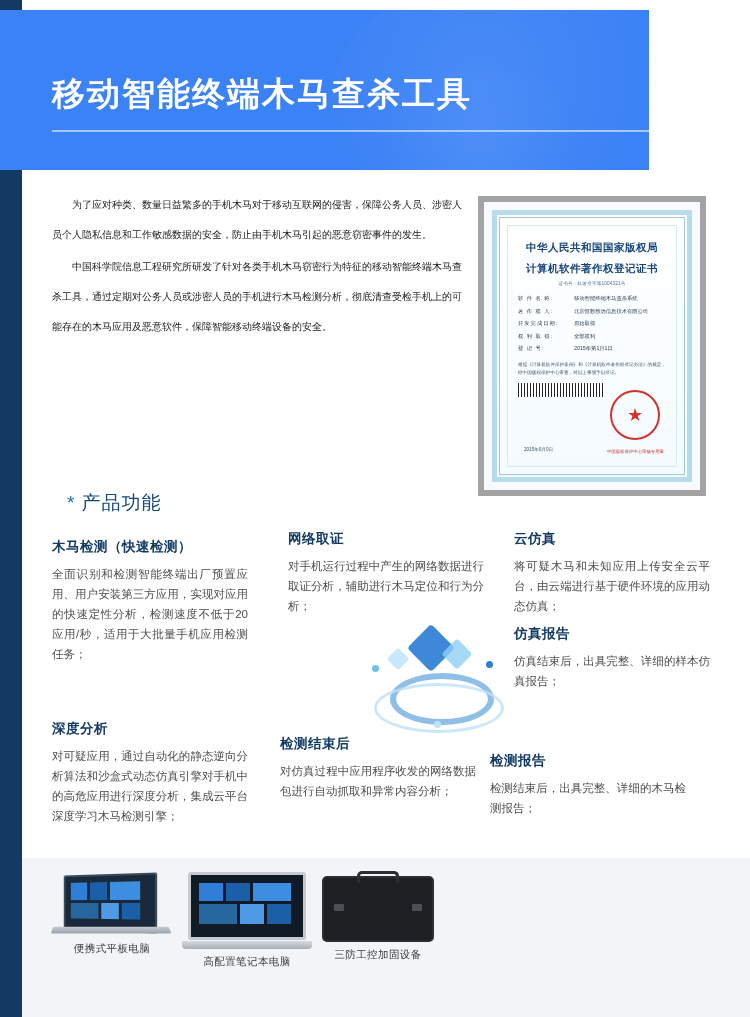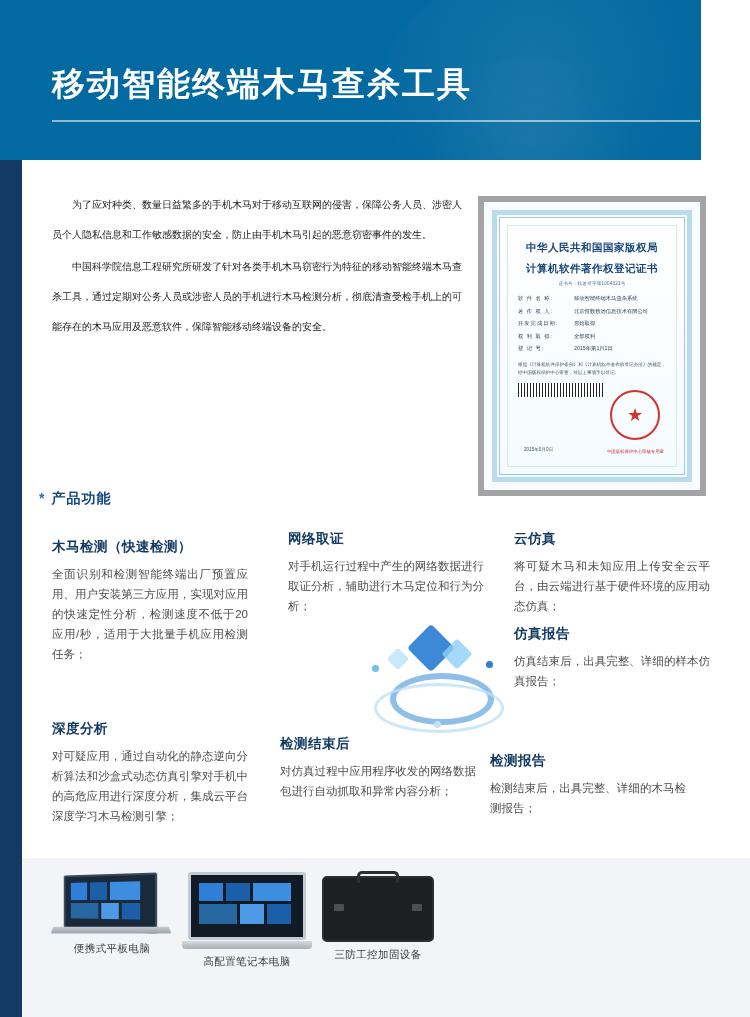--- a/index.html
+++ b/index.html
@@ -37,24 +37,24 @@
     left: 0;
     top: 160px;
     width: 22px;
     height: 857px;
     background: #123a63;
   }
   
   .header {
     position: absolute;
     left: 0;
-    top: 0;
-    width: 701px;
+    top: 10px;
+    width: 649px;
     height: 160px;
-    background: #0369a1;
+    background: #3b82f6;
     overflow: hidden;
   }
   .header .swoosh {
     position: absolute;
     right: -60px;
     top: -40px;
     width: 380px;
     height: 260px;
     border-radius: 50%;
     background: radial-gradient(circle at 40% 40%, rgba(255,255,255,0.07), rgba(255,255,255,0) 62%);
@@ -203,24 +203,24 @@
     position: absolute;
     left: 16px;
     bottom: 14px;
     font-size: 4.6px;
     color: #3b5268;
   }
 
   
   .section-title {
     position: absolute;
-    left: 39px;
+    left: 67px;
     top: 490px;
-    font-size: 14px;
-    font-weight: bold;
+    font-size: 19px;
+    font-weight: normal;
     color: #13477d;
     letter-spacing: 1px;
   }
   .section-title .star {
     color: #1d6fb8;
     margin-right: 6px;
   }
 
   
   .features {

